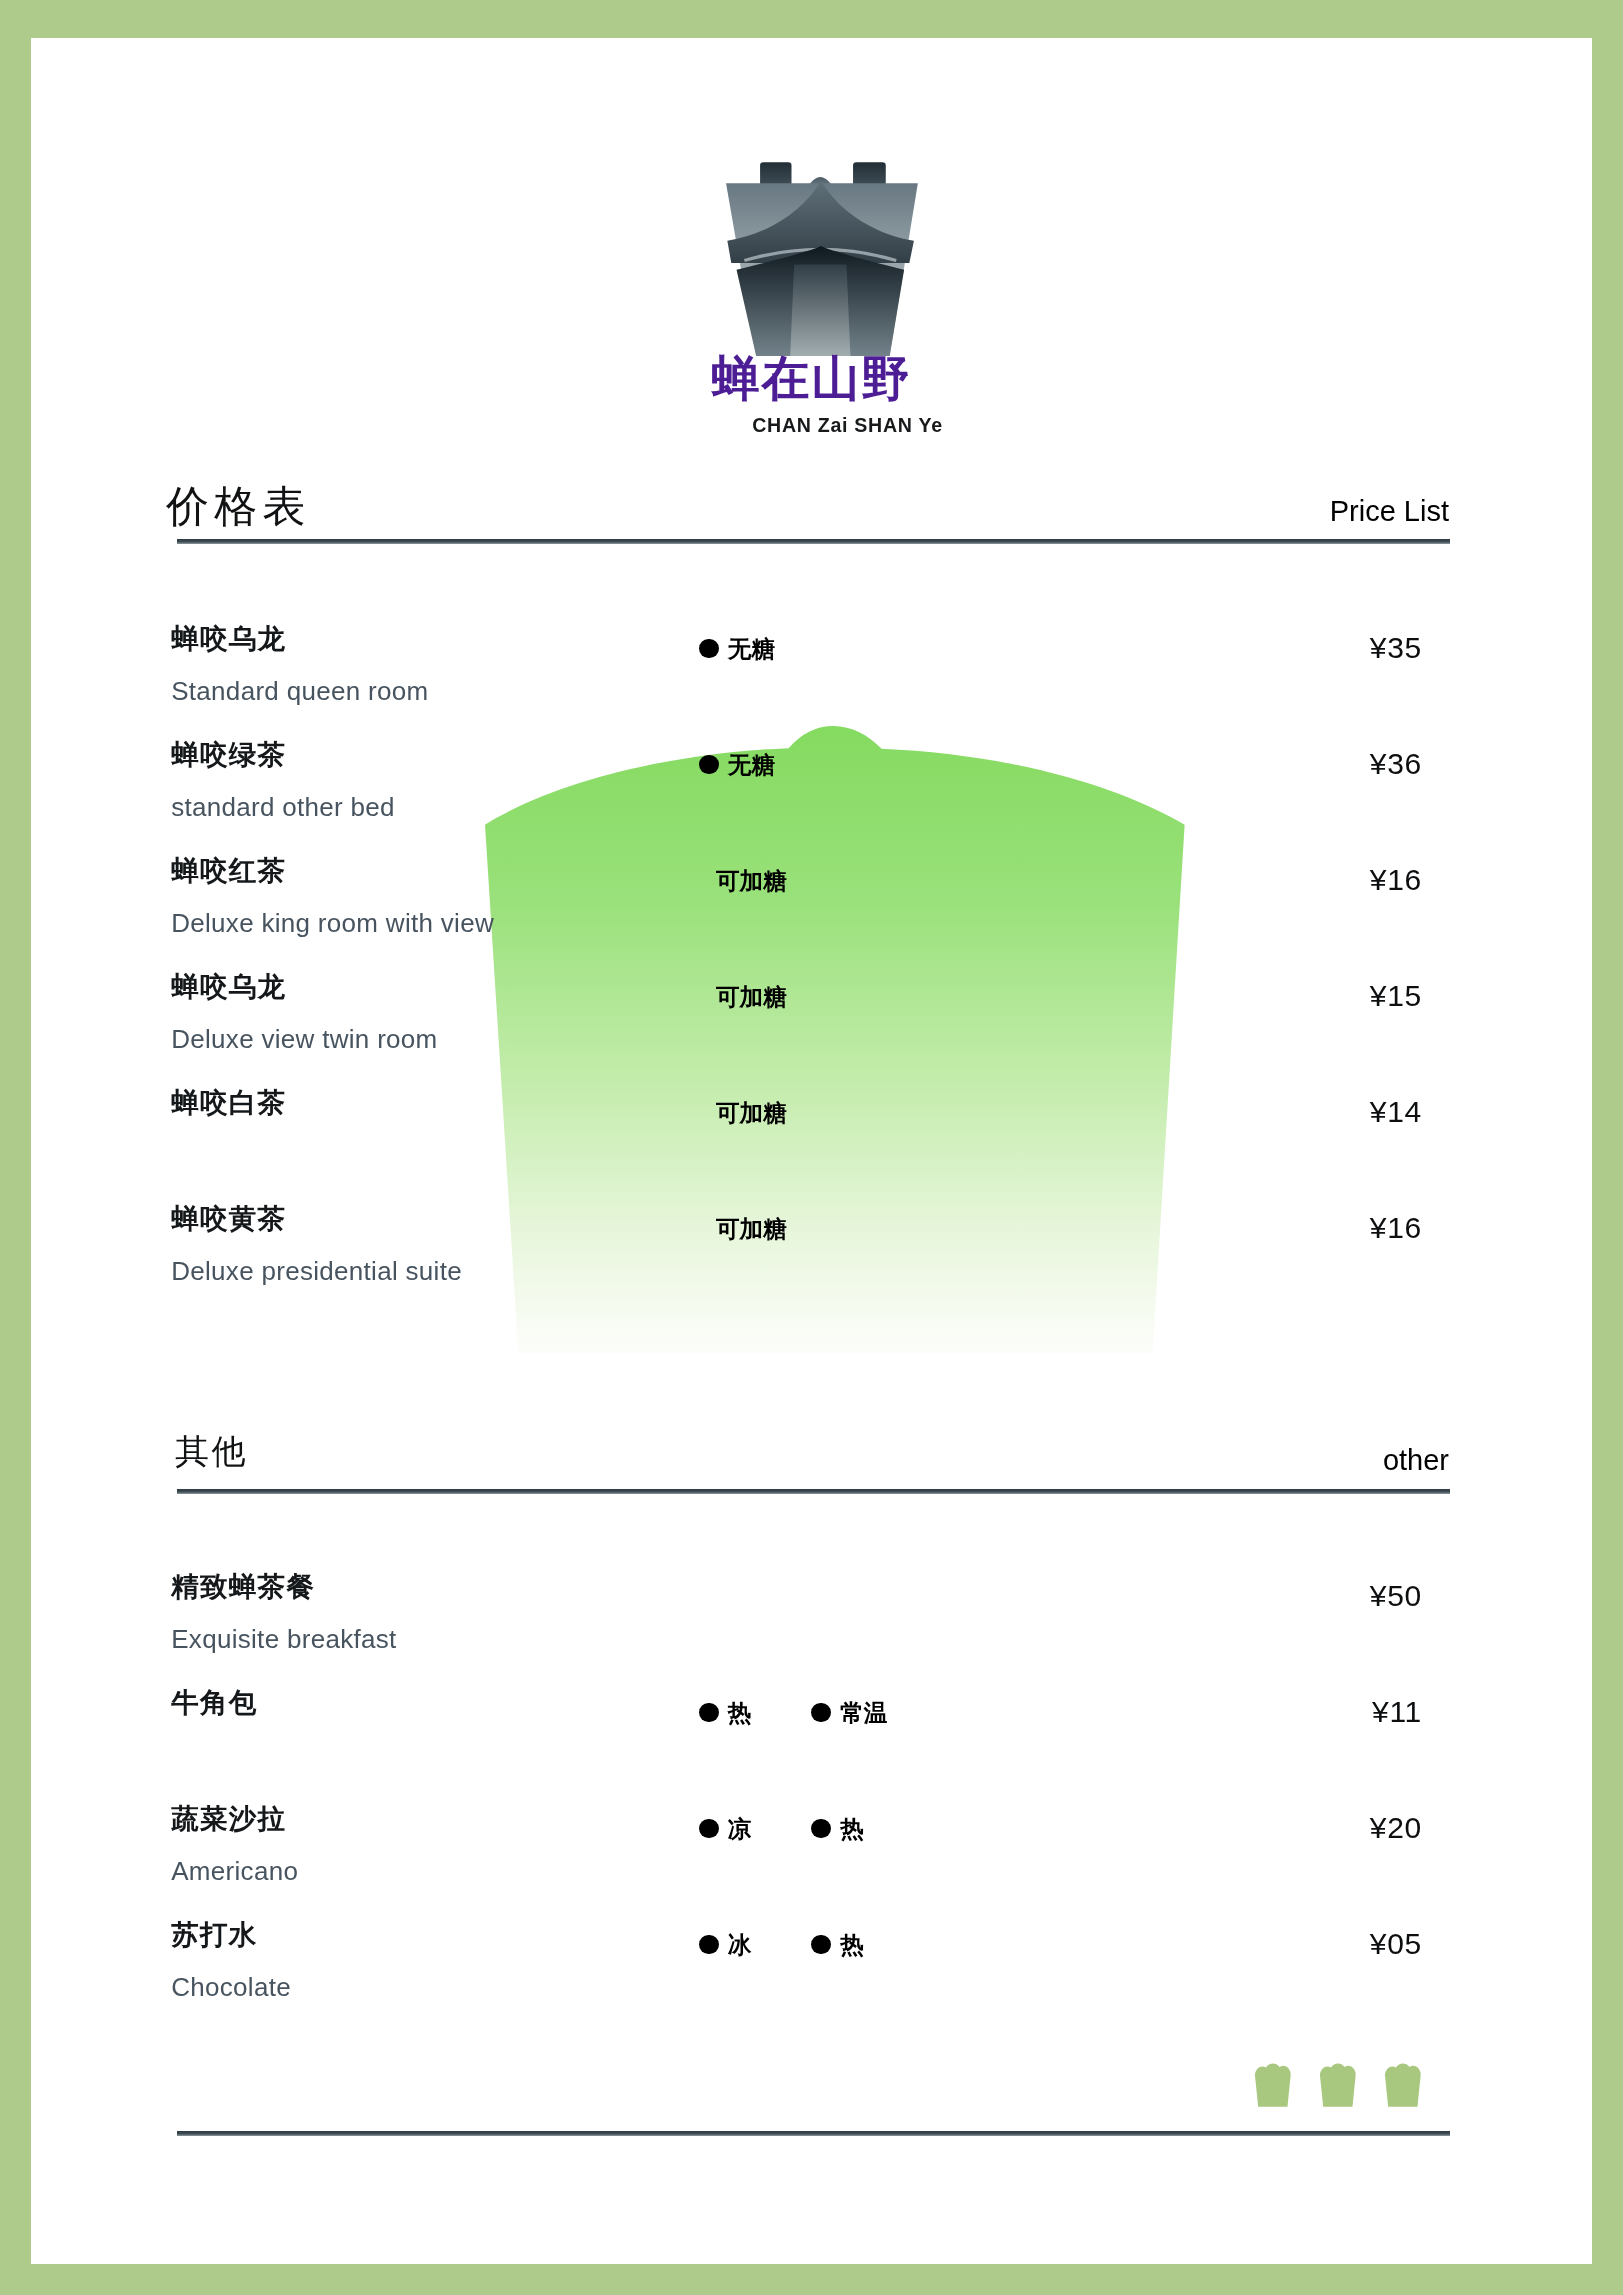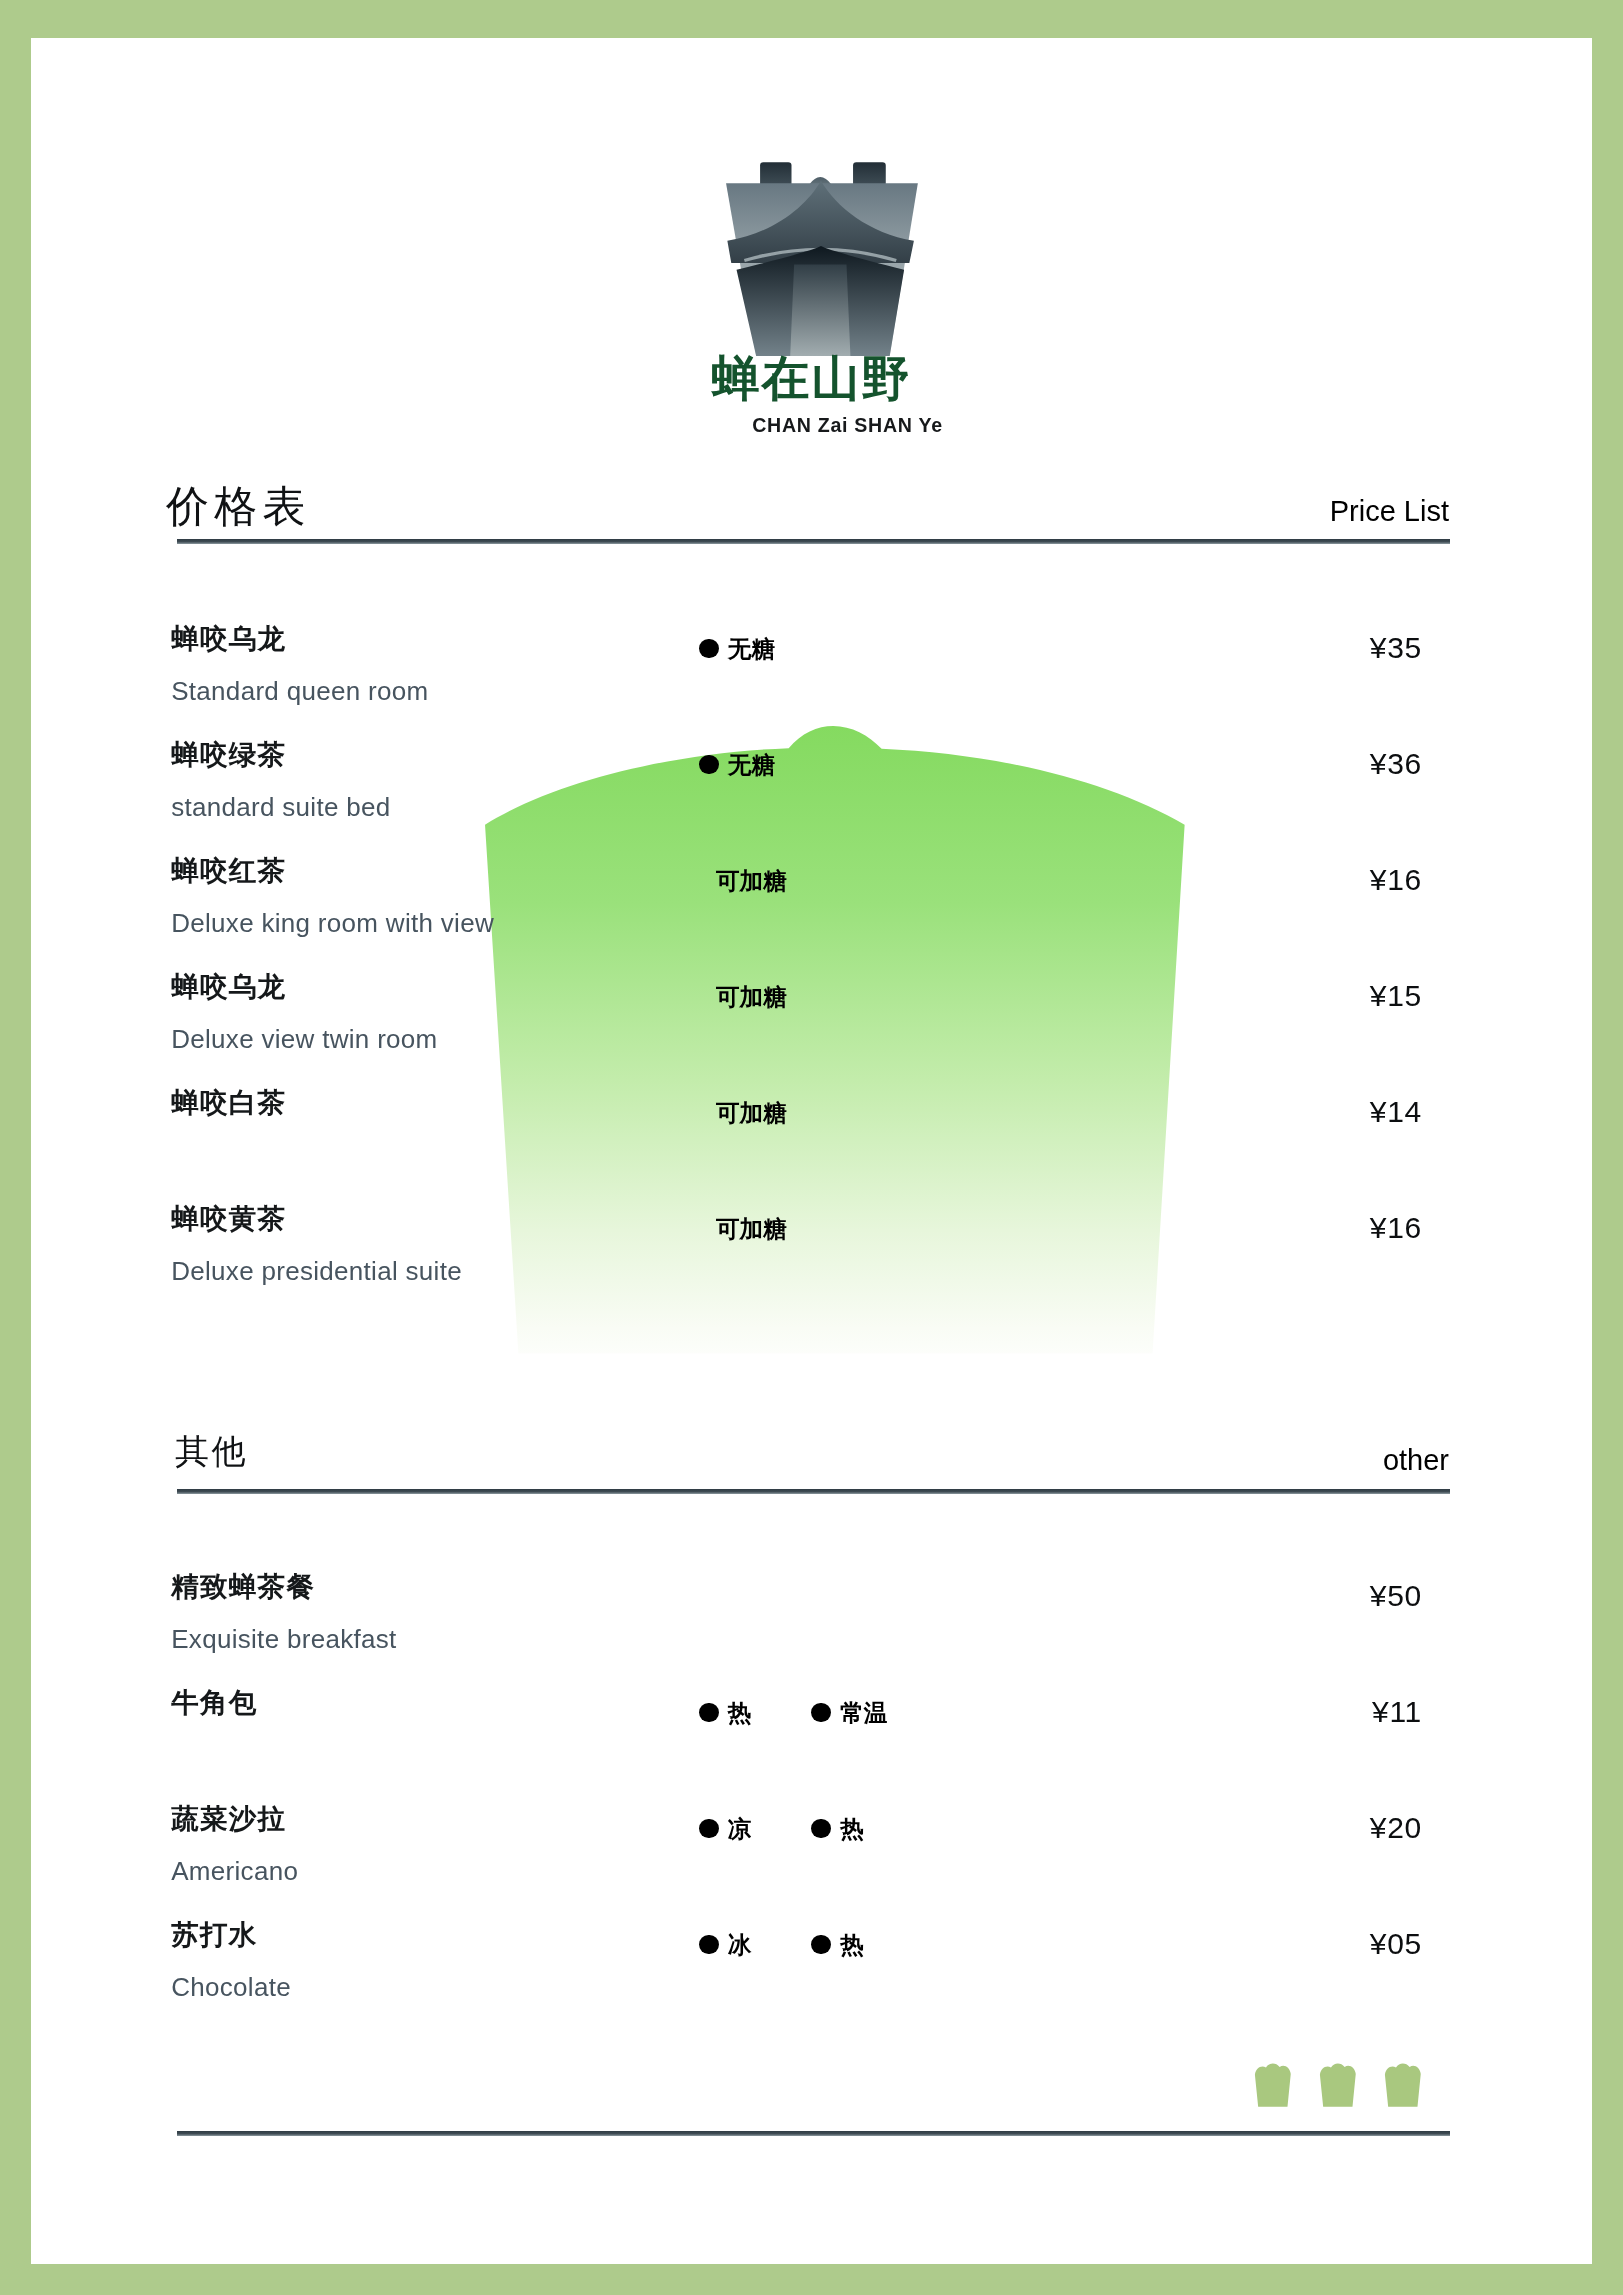--- a/index.html
+++ b/index.html
@@ -13,21 +13,21 @@
   .sheet{
     position:absolute;left:31px;top:38px;right:31px;bottom:31px;
     background:#ffffff;
   }
   .layer{position:absolute;inset:0;}
   svg.watermark{position:absolute;left:458px;top:720px;}
   
   .logo-cup{position:absolute;left:718px;top:161px;}
   .logo-cn{
     position:absolute;left:0;top:353px;width:100%;
-    text-align:center;font-size:48px;font-weight:700;color:#14532d;
+    text-align:center;font-size:48px;font-weight:700;color:#4c1d95;
     letter-spacing:2px;line-height:1.1;
   }
   .logo-en{
     position:absolute;left:0;top:414px;width:100%;
     text-align:center;font-size:19.6px;font-weight:700;color:#17191b;
     letter-spacing:0.7px;
     padding-left:36px;
   }
   
   .sec-title-cn{position:absolute;color:#101214;font-weight:500;}
@@ -149,21 +149,21 @@
             <span class="tag">
               <span class="dot"></span>
               <span>无糖</span>
             </span>
           </div>
     <div class="price">¥35</div>
   </div>
 
   <div class="row">
     <div class="cn">蝉咬绿茶</div>
-    <div class="en">standard suite bed</div>
+    <div class="en">standard other bed</div>
     <div class="tags">
             <span class="tag">
               <span class="dot"></span>
               <span>无糖</span>
             </span>
           </div>
     <div class="price">¥36</div>
   </div>
 
   <div class="row">

